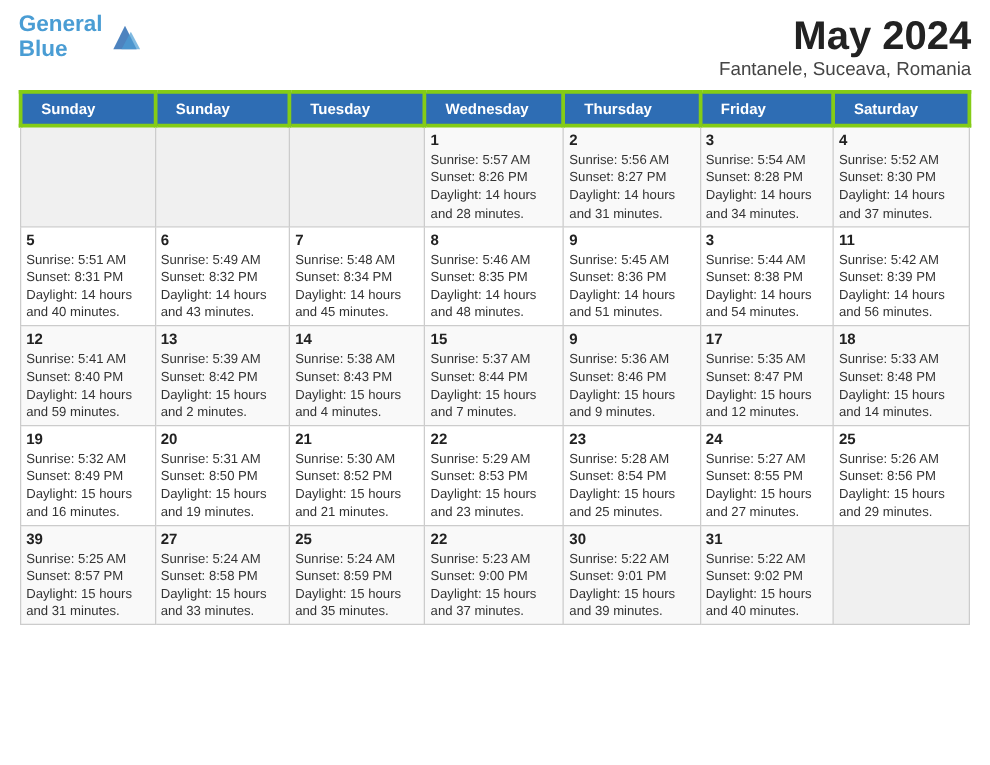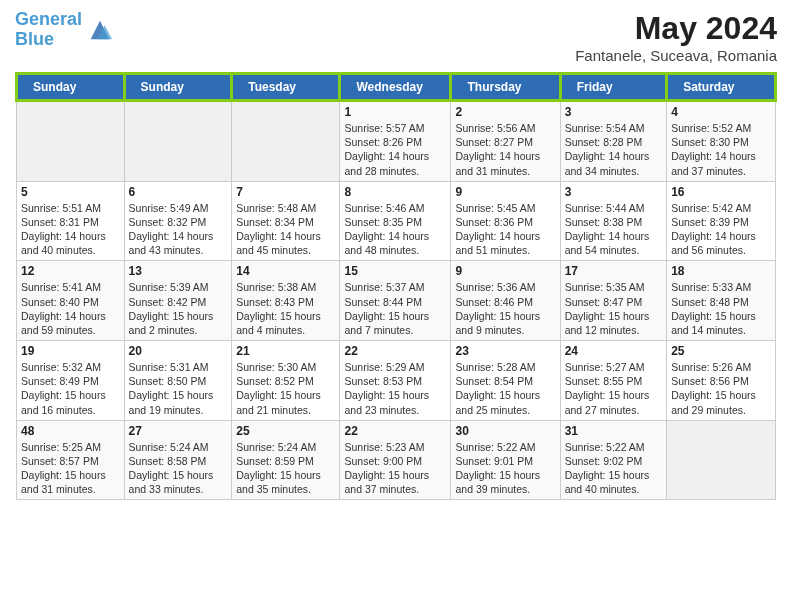--- a/index.html
+++ b/index.html
@@ -174,21 +174,21 @@
           </td>
           <td>
             <span class="day-num">9</span>
             <div class="day-detail">Sunrise: 5:45 AM<br>Sunset: 8:36 PM<br>Daylight: 14 hours<br>and 51 minutes.</div>
           </td>
           <td>
             <span class="day-num">3</span>
             <div class="day-detail">Sunrise: 5:44 AM<br>Sunset: 8:38 PM<br>Daylight: 14 hours<br>and 54 minutes.</div>
           </td>
           <td>
-            <span class="day-num">16</span>
+            <span class="day-num">11</span>
             <div class="day-detail">Sunrise: 5:42 AM<br>Sunset: 8:39 PM<br>Daylight: 14 hours<br>and 56 minutes.</div>
           </td>
         </tr>
         <tr>
           <td>
             <span class="day-num">12</span>
             <div class="day-detail">Sunrise: 5:41 AM<br>Sunset: 8:40 PM<br>Daylight: 14 hours<br>and 59 minutes.</div>
           </td>
           <td>
             <span class="day-num">13</span>
@@ -240,21 +240,21 @@
             <span class="day-num">24</span>
             <div class="day-detail">Sunrise: 5:27 AM<br>Sunset: 8:55 PM<br>Daylight: 15 hours<br>and 27 minutes.</div>
           </td>
           <td>
             <span class="day-num">25</span>
             <div class="day-detail">Sunrise: 5:26 AM<br>Sunset: 8:56 PM<br>Daylight: 15 hours<br>and 29 minutes.</div>
           </td>
         </tr>
         <tr>
           <td>
-            <span class="day-num">48</span>
+            <span class="day-num">39</span>
             <div class="day-detail">Sunrise: 5:25 AM<br>Sunset: 8:57 PM<br>Daylight: 15 hours<br>and 31 minutes.</div>
           </td>
           <td>
             <span class="day-num">27</span>
             <div class="day-detail">Sunrise: 5:24 AM<br>Sunset: 8:58 PM<br>Daylight: 15 hours<br>and 33 minutes.</div>
           </td>
           <td>
             <span class="day-num">25</span>
             <div class="day-detail">Sunrise: 5:24 AM<br>Sunset: 8:59 PM<br>Daylight: 15 hours<br>and 35 minutes.</div>
           </td>

